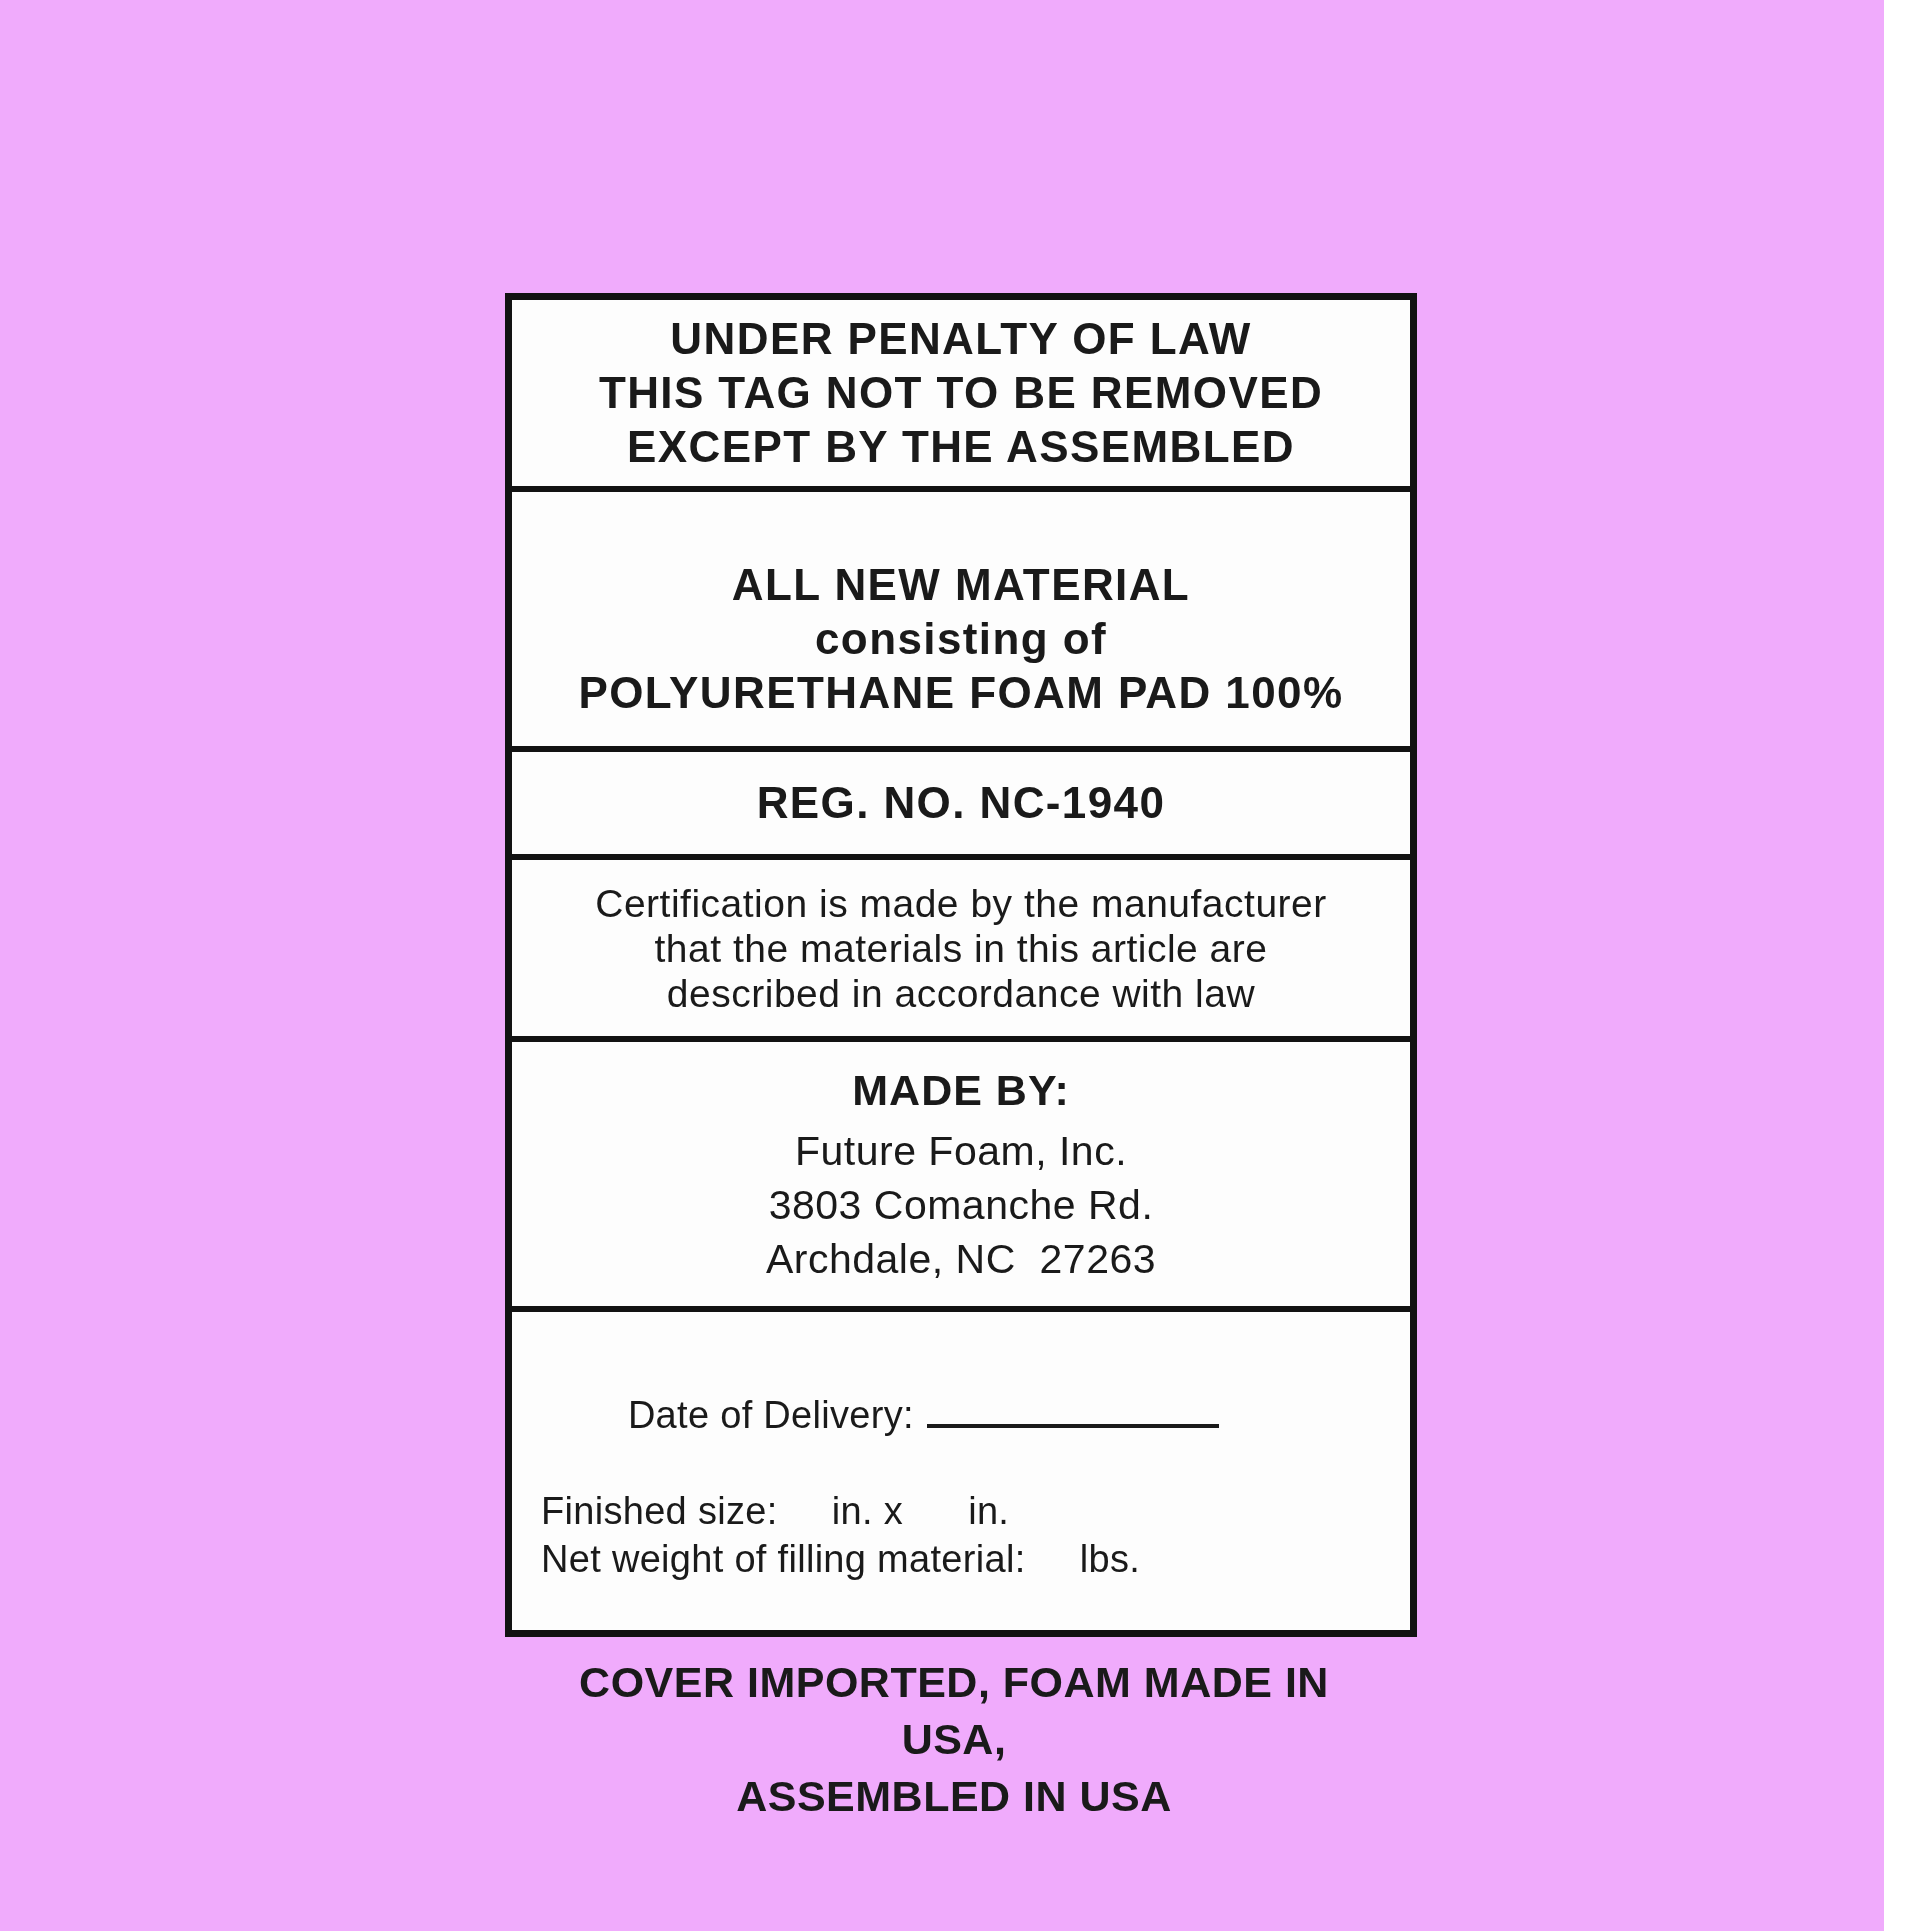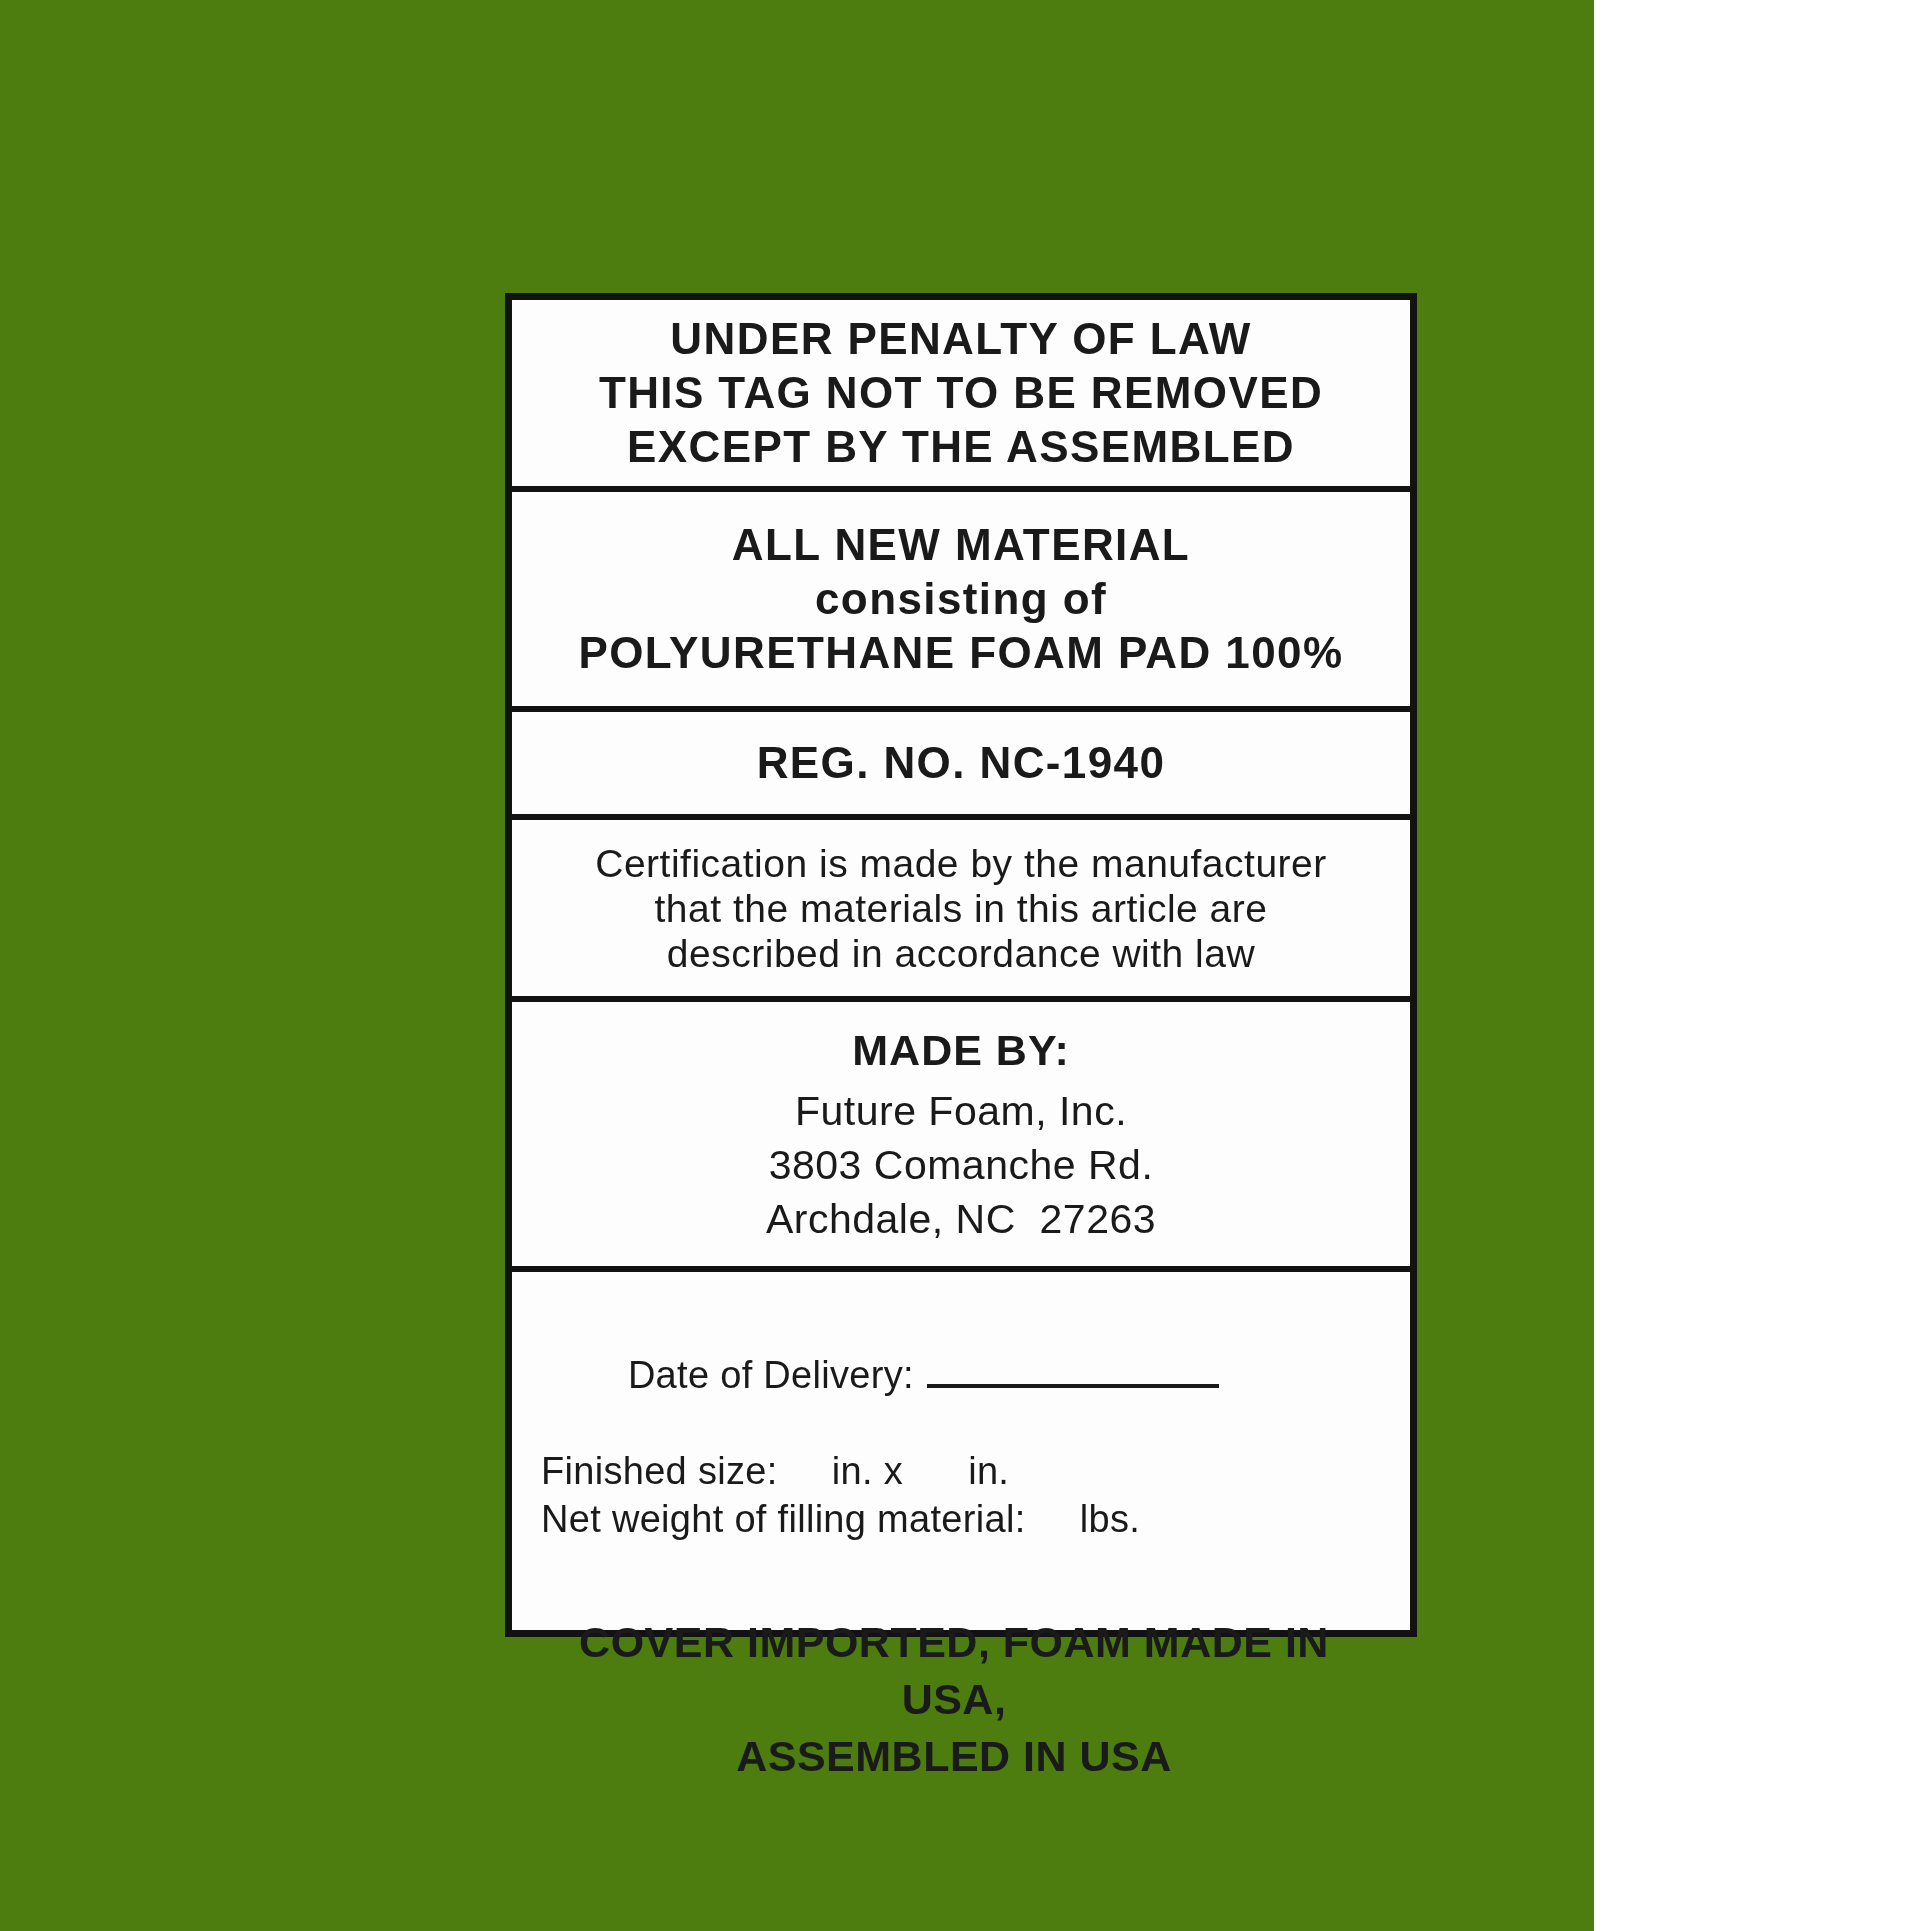--- a/index.html
+++ b/index.html
@@ -6,23 +6,23 @@
     margin: 0;
     padding: 0;
     background: #ffffff;
     width: 1931px;
     height: 1931px;
     font-family: "Liberation Sans", sans-serif;
     color: #1a1a1a;
   }
   .page {
     position: relative;
-    width: 1594px;
+    width: 1884px;
     height: 1931px;
-    background: #4d7c0f;
+    background: #f0abfc;
   }
   .law-label {
     position: absolute;
     left: 505px;
     top: 293px;
     width: 912px;
     height: 1344px;
     box-sizing: border-box;
     border: 7.7px solid #121212;
     background: #fdfdfd;
@@ -34,21 +34,21 @@
     border-bottom: 6.8px solid #121212;
     display: flex;
     flex-direction: column;
     justify-content: center;
     align-items: center;
     text-align: center;
     flex: 0 0 auto;
   }
   .sec:last-child { border-bottom: none; }
   .sec-penalty  { height: 192px; }
-  .sec-material { height: 220px; }
+  .sec-material { height: 220px; margin-top: 40px; }
   .sec-reg      { height: 108px; }
   .sec-cert     { height: 182px; }
   .sec-madeby   { height: 270px; }
   .sec-details  {
     flex: 1 1 auto;
     justify-content: flex-start;
     align-items: flex-start;
     text-align: left;
     padding: 31px 43px 0 29px;
   }

